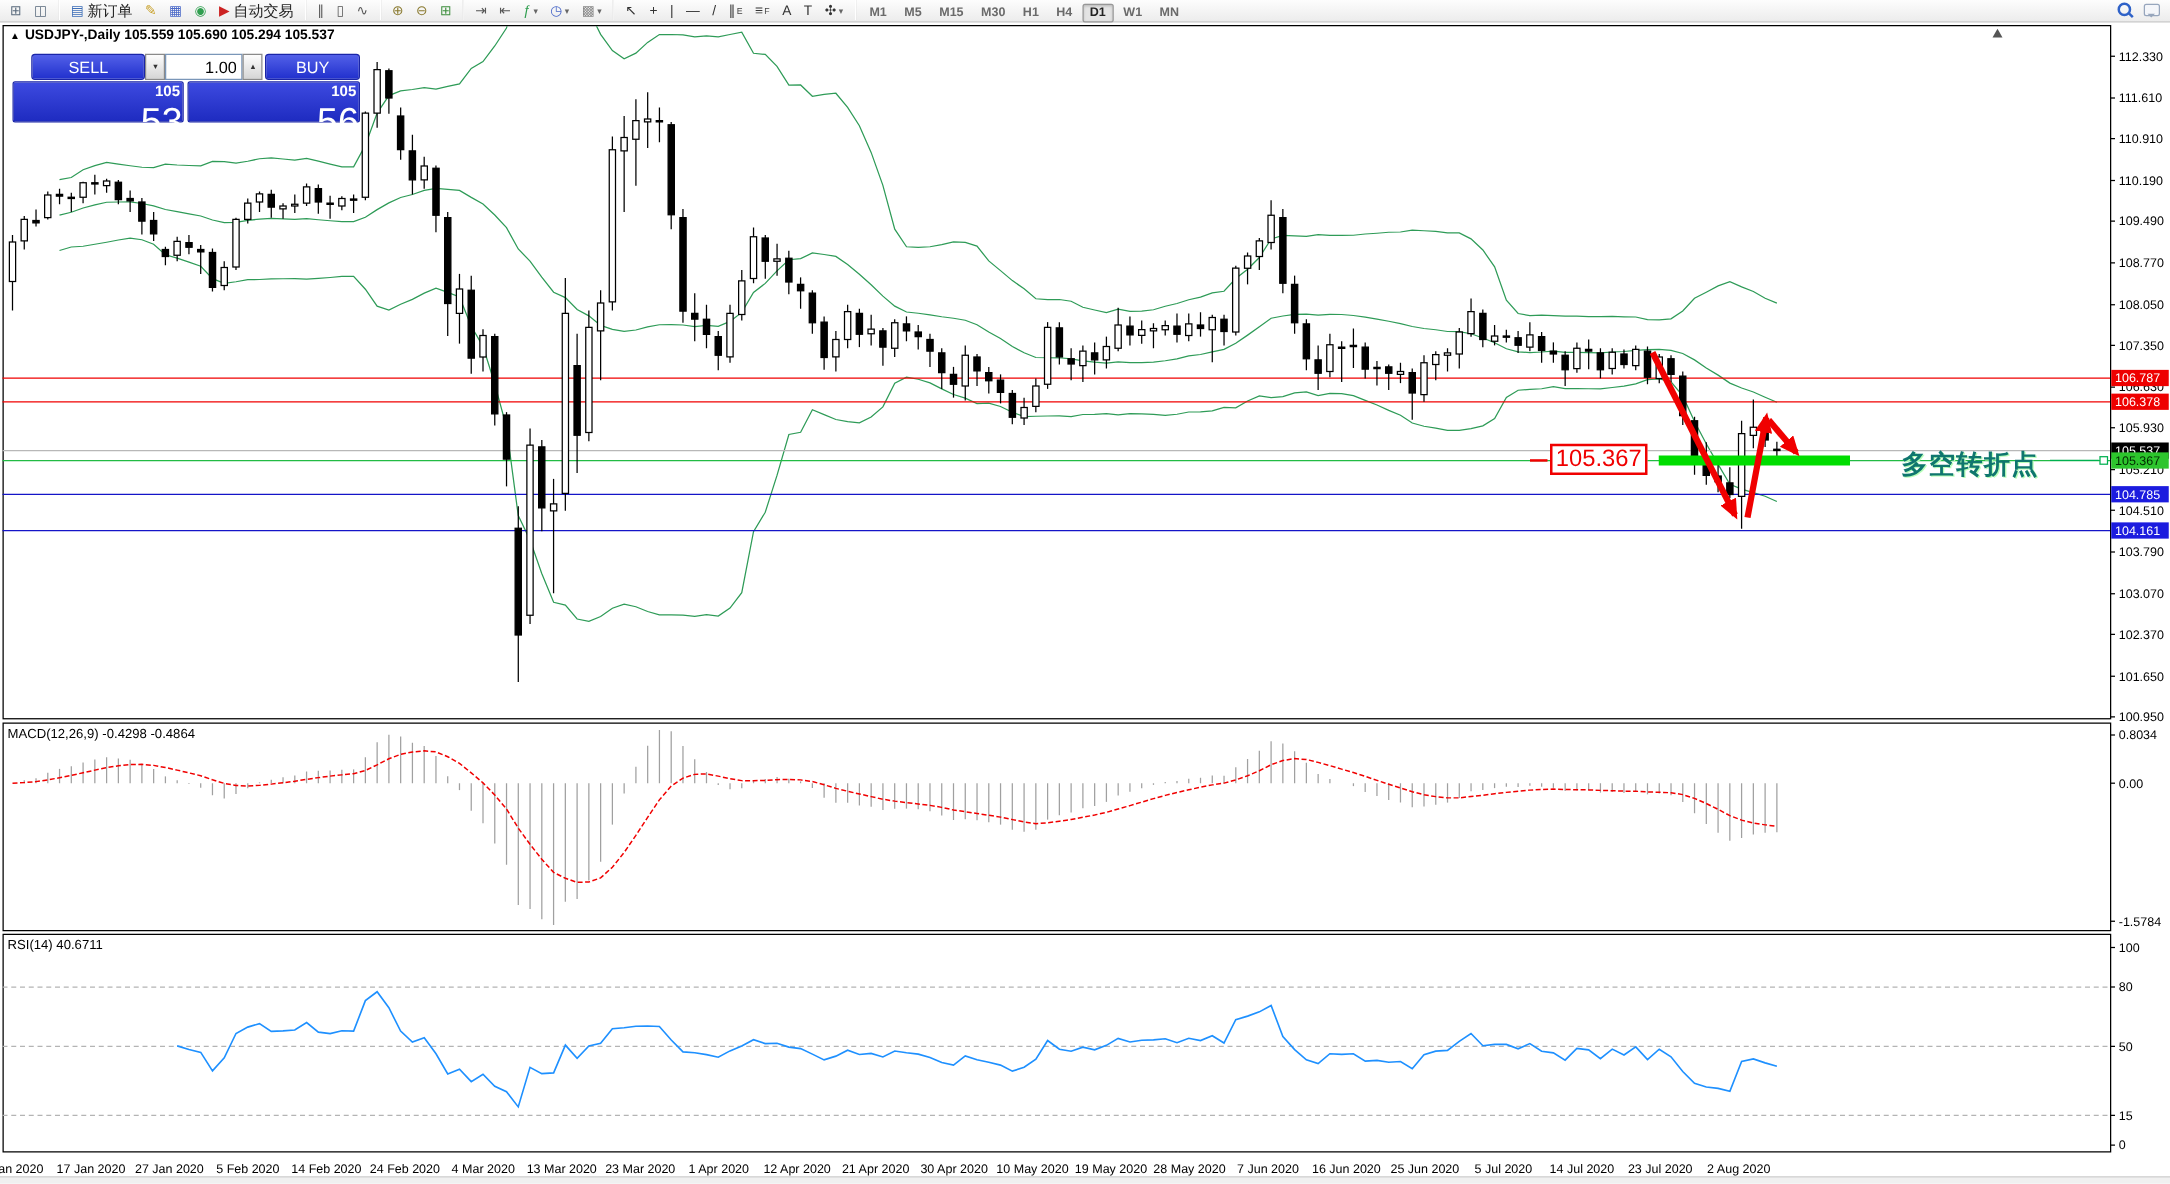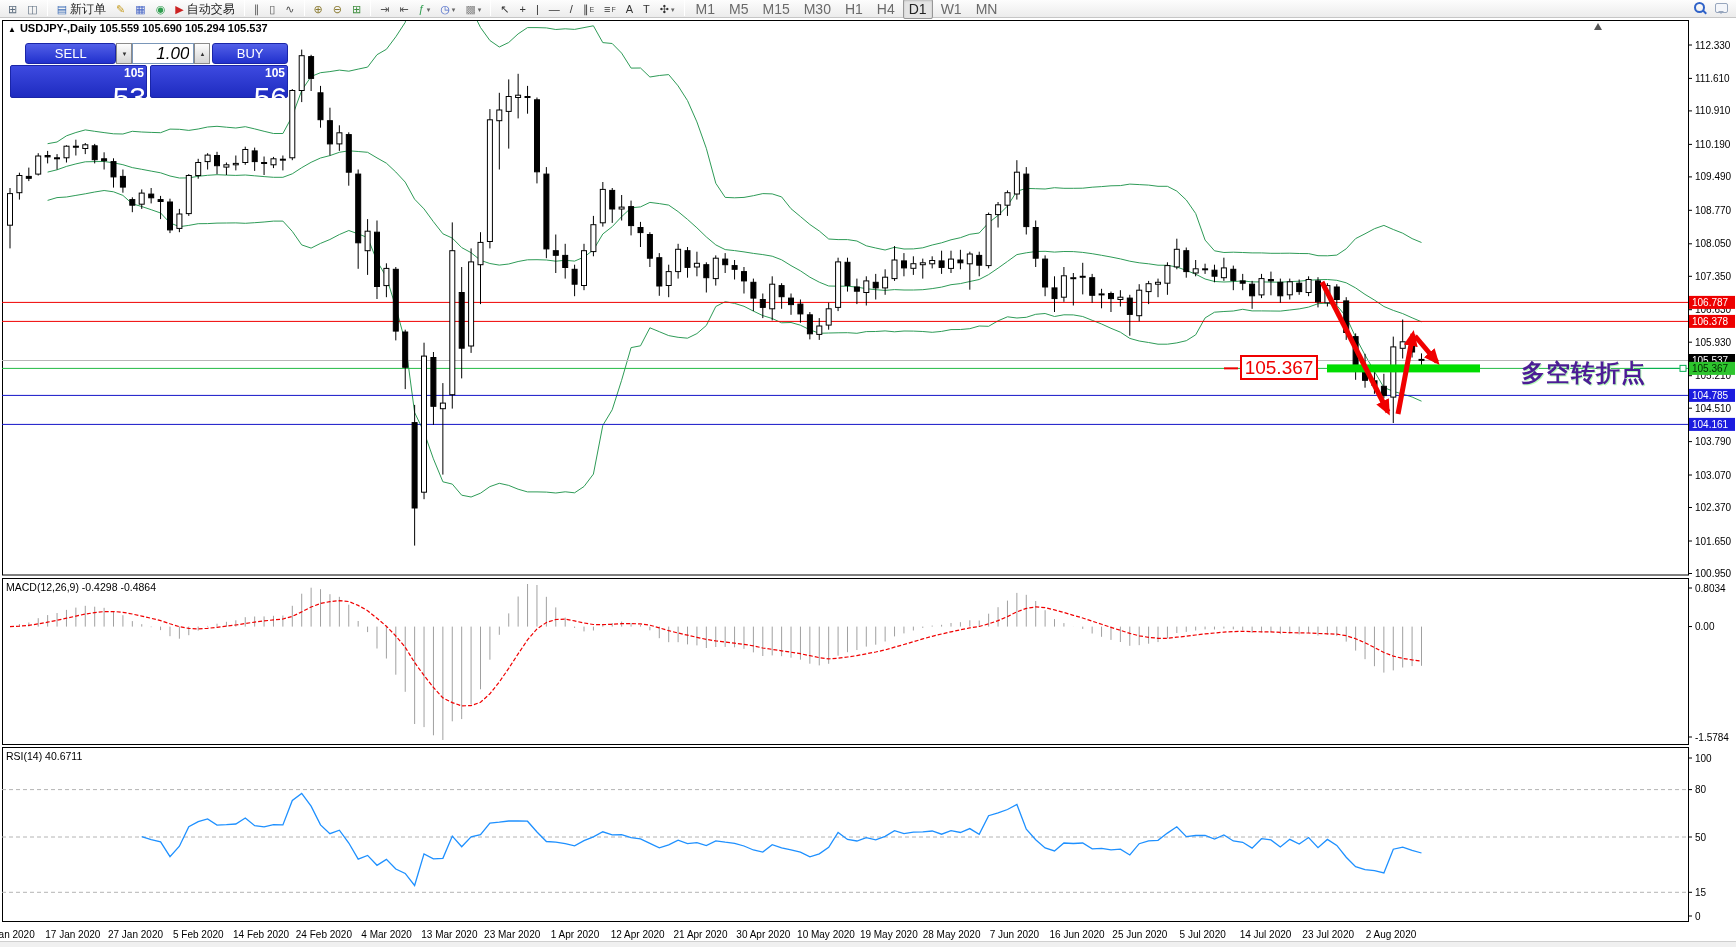--- a/index.html
+++ b/index.html
@@ -8,48 +8,48 @@
   #toolbar{position:absolute;left:0;top:0;width:1736px;height:18px;
     background:linear-gradient(#fdfdfd,#ececec);border-bottom:1px solid #c6c6c6;
     display:flex;align-items:center;padding-left:3px;box-sizing:border-box;z-index:30;}
   .tbtn{display:inline-flex;align-items:center;height:15px;padding:0 3px;margin:0 1px;
     font-size:12px;line-height:15px;color:#555;border:1px solid transparent;border-radius:2px;cursor:default;}
   .tbtn .glyph{font-size:11px;}
   .tbtn .cjk{font-size:12px;color:#222;margin-left:3px;}
   .tbtn .dd{font-size:7px;color:#666;margin-left:2px;}
   .tbtn .sub{font-size:7px;color:#444;margin-left:1px;align-self:flex-end;}
   .tsep{width:1px;height:13px;background:#c0c0c0;margin:0 4px;border-right:1px solid #fff;}
-  .tf{font-size:14px;font-weight:normal;color:#6a6a6a;padding:1px 5px;margin:0 1px;border:1px solid transparent;border-radius:2px;}
+  .tf{font-size:10px;font-weight:bold;color:#6a6a6a;padding:1px 5px;margin:0 1px;border:1px solid transparent;border-radius:2px;}
   .tf.active{background:#e4e4e4;border-color:#979797;color:#222;box-shadow:inset 0 1px 2px #bbb;margin-top:25px;}
   #tb-right{position:absolute;right:8px;top:2px;display:flex;align-items:center;gap:10px;}
   .mag{width:7px;height:7px;border:2px solid #2f62c8;border-radius:50%;position:relative;display:inline-block;}
   .mag::after{content:"";position:absolute;left:6px;top:7px;width:5px;height:2px;background:#2f62c8;transform:rotate(45deg);}
   .bubble{width:11px;height:8px;border:1px solid #97a6bd;border-radius:2px;position:relative;display:inline-block;background:#f4f6fa;}
   .bubble::after{content:"";position:absolute;left:2px;top:7px;border:3px solid transparent;border-top-color:#97a6bd;}
   
   #chart-svg{position:absolute;left:0;top:0;z-index:5;}
   #title-line{position:absolute;left:8px;top:22px;font-size:11px;color:#000;z-index:10;font-weight:bold;}
   #title-line .tri{font-size:8px;margin-right:4px;}
   #macd-label{position:absolute;left:6px;top:581px;font-size:10.5px;color:#000;z-index:10;}
   #rsi-label{position:absolute;left:6px;top:750px;font-size:10.5px;color:#000;z-index:10;}
   #level-box{position:absolute;left:1240px;top:355px;width:74px;height:21px;background:#fff;
     border:2px solid #f00000;color:#f00000;font-size:19px;line-height:21px;text-align:center;z-index:10;}
-  #pivot-text{position:absolute;left:1521px;top:357px;font-size:24px;font-weight:bold;color:#4c1d95;
+  #pivot-text{position:absolute;left:1521px;top:357px;font-size:21px;font-weight:bold;color:#0f766e;
     letter-spacing:1px;z-index:10;text-shadow:1px 1px 0 #b8ffb8;}
   
   #ock{position:absolute;left:10px;top:43px;z-index:10;width:278px;}
   #ock .row1{display:flex;height:21px;}
   .ockbtn{background:linear-gradient(#5260e8,#2130cd);border:1px solid #1a25a8;border-radius:3px;
     color:#fff;font-size:13px;display:flex;align-items:center;justify-content:center;}
   #sell-btn{width:96px;margin-left:15px;}
   #buy-btn{width:79px;margin-left:2px;}
   .spin{width:17px;background:linear-gradient(#fdfdfd,#d5d5d5);border:1px solid #8a8a8a;
     display:flex;align-items:center;justify-content:center;font-size:6px;color:#333;box-sizing:border-box;}
   #vol-input{width:62px;border:1px solid #7a96b8;font-family:"Liberation Sans",sans-serif;
-    font-size:17px;text-align:right;padding:0 4px 0 16px;box-sizing:border-box;font-style:italic;}
+    font-size:13px;text-align:right;padding:0 4px 0 16px;box-sizing:border-box;}
   #ock .row2{display:flex;margin-top:1px;height:33px;}
   .qpanel{background:linear-gradient(#3d4ae0,#1e2bc0);border:1px solid #1a25a8;border-radius:2px;
     color:#fff;display:flex;align-items:flex-end;padding:0 0 1px 7px;box-sizing:border-box;flex-direction:column;}
   #bid-panel{width:137px;}
   #ask-panel{width:138px;margin-left:3px;}
   .qsmall{font-size:12px;font-weight:bold;margin:0 2px 3px 0;}
   .qbig{font-size:30px;font-weight:normal;line-height:30px;}
   .qsup{font-size:15px;font-weight:bold;align-self:flex-start;margin-top:1px;}
   
   #status-strip{position:absolute;left:0;top:941px;width:1736px;height:6px;background:#f0f0f0;

